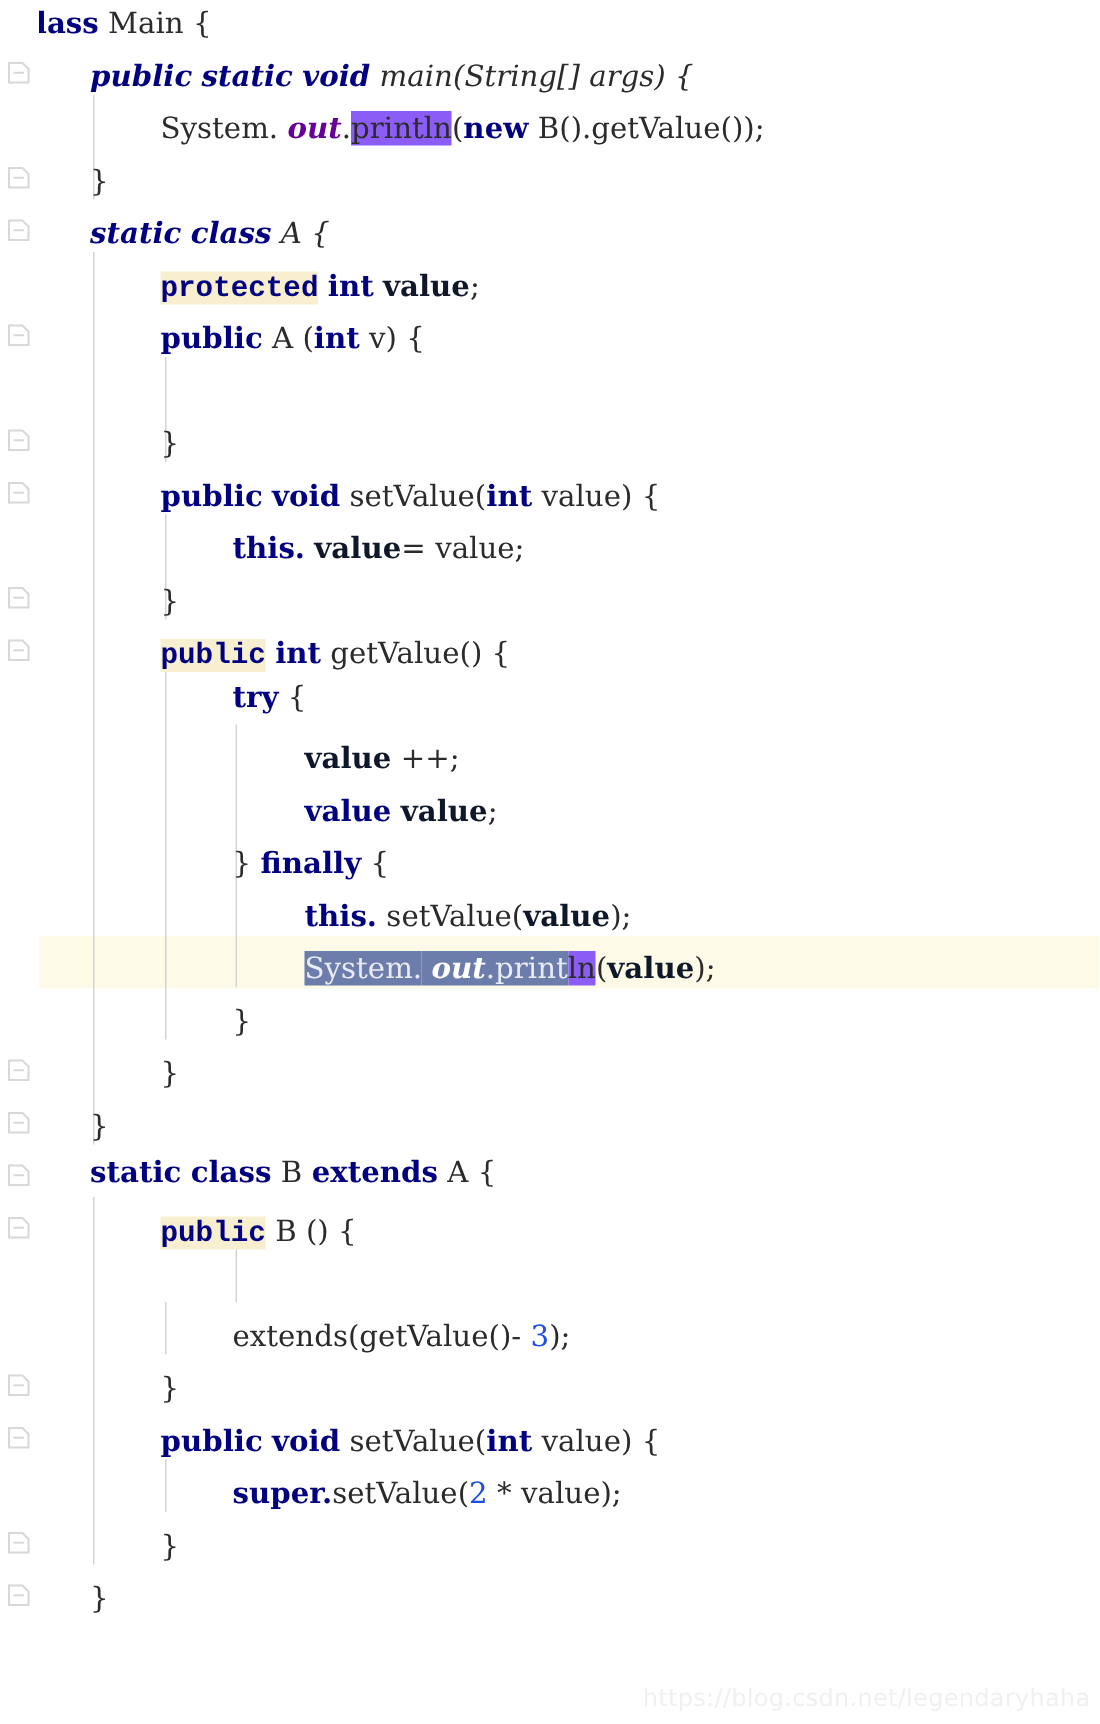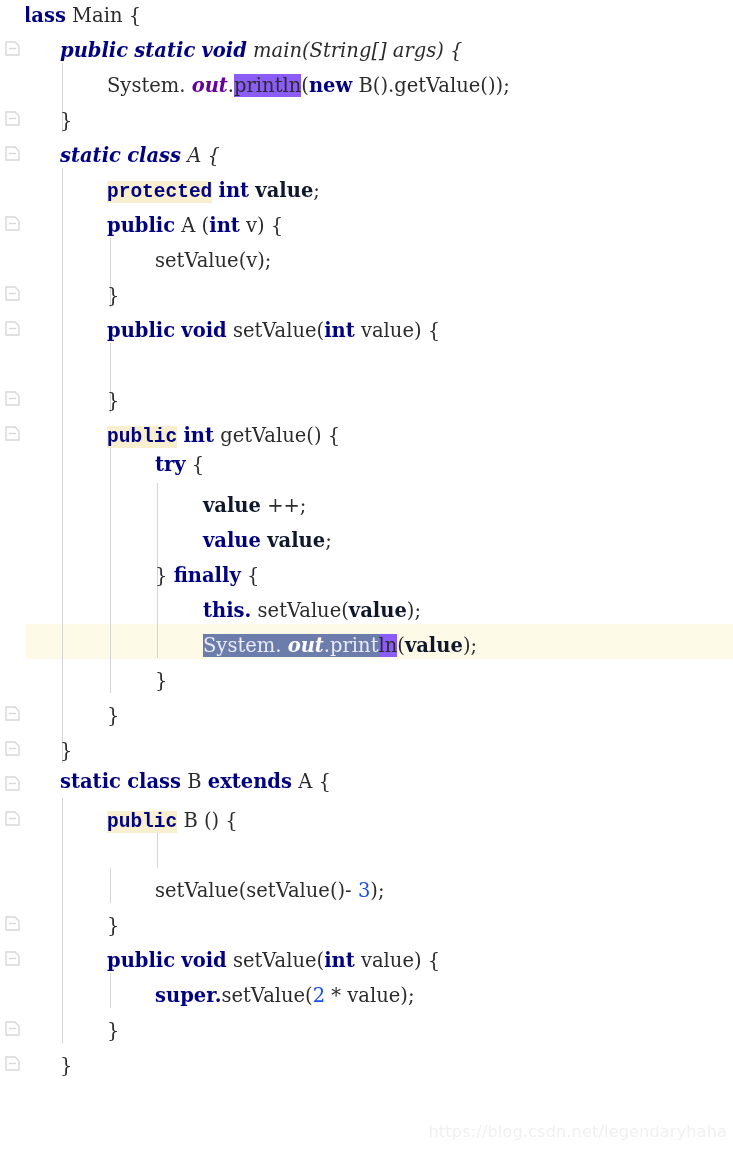--- a/index.html
+++ b/index.html
@@ -265,32 +265,32 @@
   </div>
 
   <div class="line" style="top:173px;">
     <span class="code" style="left:107px;"><span class="kw hl-yellow">protected</span><span class="pun"> </span><span class="kw">int</span><span class="pun"> </span><span class="fld">value</span><span class="pun">;</span></span>
   </div>
 
   <div class="line" style="top:208px;">
     <span class="code" style="left:107px;"><span class="kw">public</span><span class="pun"> </span><span class="id">A (</span><span class="kw">int</span><span class="id"> v) {</span></span>
   </div>
 
-  <div class="line" style="top:243px;">
-    <span class="code" style="left:155px;"><span class="id">setValue(v);</span></span>
-  </div>
 
   <div class="line" style="top:278px;">
     <span class="code" style="left:107px;"><span class="pun">}</span></span>
   </div>
 
   <div class="line" style="top:313px;">
     <span class="code" style="left:107px;"><span class="kw">public</span><span class="pun"> </span><span class="kw">void</span><span class="pun"> </span><span class="id">setValue(</span><span class="kw">int</span><span class="id"> value) {</span></span>
   </div>
 
+  <div class="line" style="top:348px;">
+    <span class="code" style="left:155px;"><span class="kw">this.</span><span class="id"> </span><span class="fld">value</span><span class="id">= value;</span></span>
+  </div>
 
   <div class="line" style="top:383px;">
     <span class="code" style="left:107px;"><span class="pun">}</span></span>
   </div>
 
   <div class="line" style="top:418px;">
     <span class="code" style="left:107px;"><span class="kw hl-yellow">public</span><span class="pun"> </span><span class="kw">int</span><span class="pun"> </span><span class="id">getValue() {</span></span>
   </div>
 
   <div class="line" style="top:447px;">
@@ -332,21 +332,21 @@
   <div class="line" style="top:764px;">
     <span class="code" style="left:60px;"><span class="kw">static</span><span class="pun"> </span><span class="kw">class</span><span class="pun"> </span><span class="type">B</span><span class="pun"> </span><span class="kw">extends</span><span class="pun"> </span><span class="type">A</span><span class="pun"> </span><span class="pun">{</span></span>
   </div>
 
   <div class="line" style="top:803px;">
     <span class="code" style="left:107px;"><span class="kw hl-yellow">public</span><span class="pun"> </span><span class="id">B () {</span></span>
   </div>
 
 
   <div class="line" style="top:873px;">
-    <span class="code" style="left:155px;"><span class="id">setValue(setValue()</span><span class="pun">- </span><span class="num">3</span><span class="pun">);</span></span>
+    <span class="code" style="left:155px;"><span class="id">extends(getValue()</span><span class="pun">- </span><span class="num">3</span><span class="pun">);</span></span>
   </div>
 
   <div class="line" style="top:908px;">
     <span class="code" style="left:107px;"><span class="pun">}</span></span>
   </div>
 
   <div class="line" style="top:943px;">
     <span class="code" style="left:107px;"><span class="kw">public</span><span class="pun"> </span><span class="kw">void</span><span class="pun"> </span><span class="id">setValue(</span><span class="kw">int</span><span class="id"> value) {</span></span>
   </div>
 

